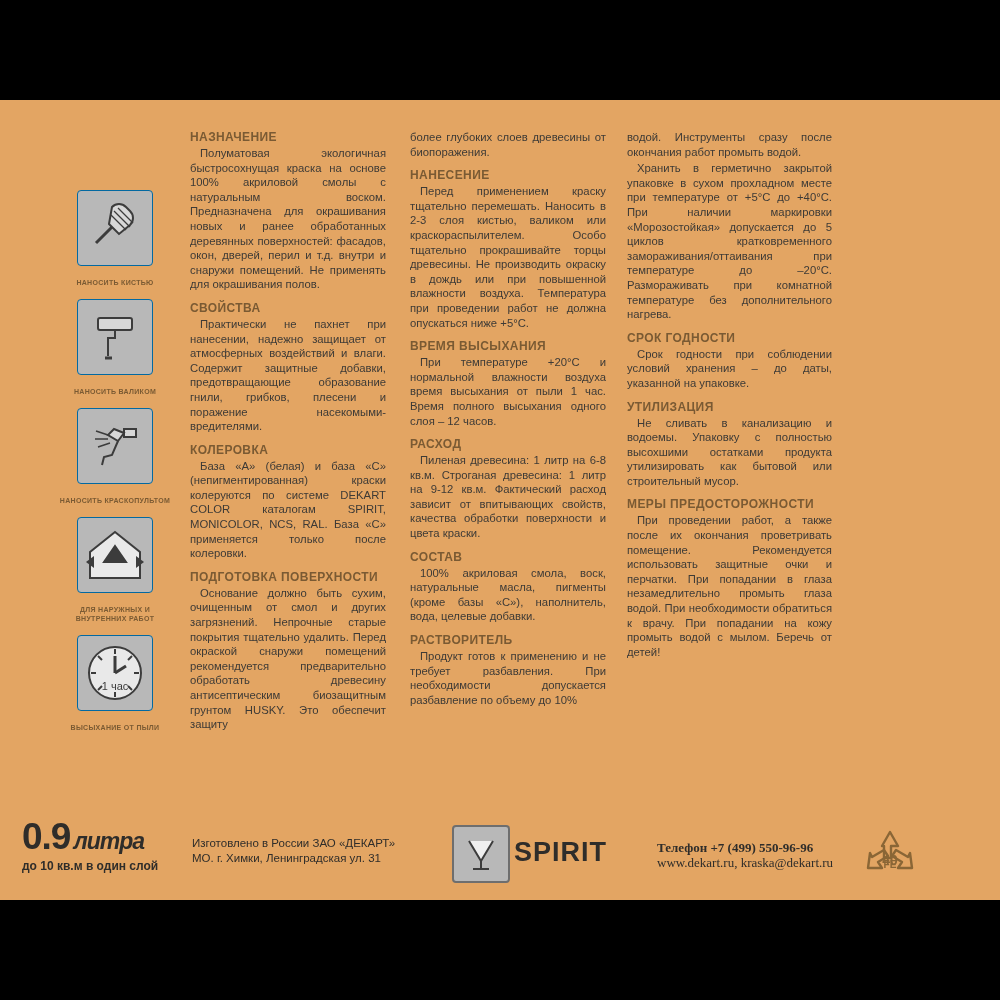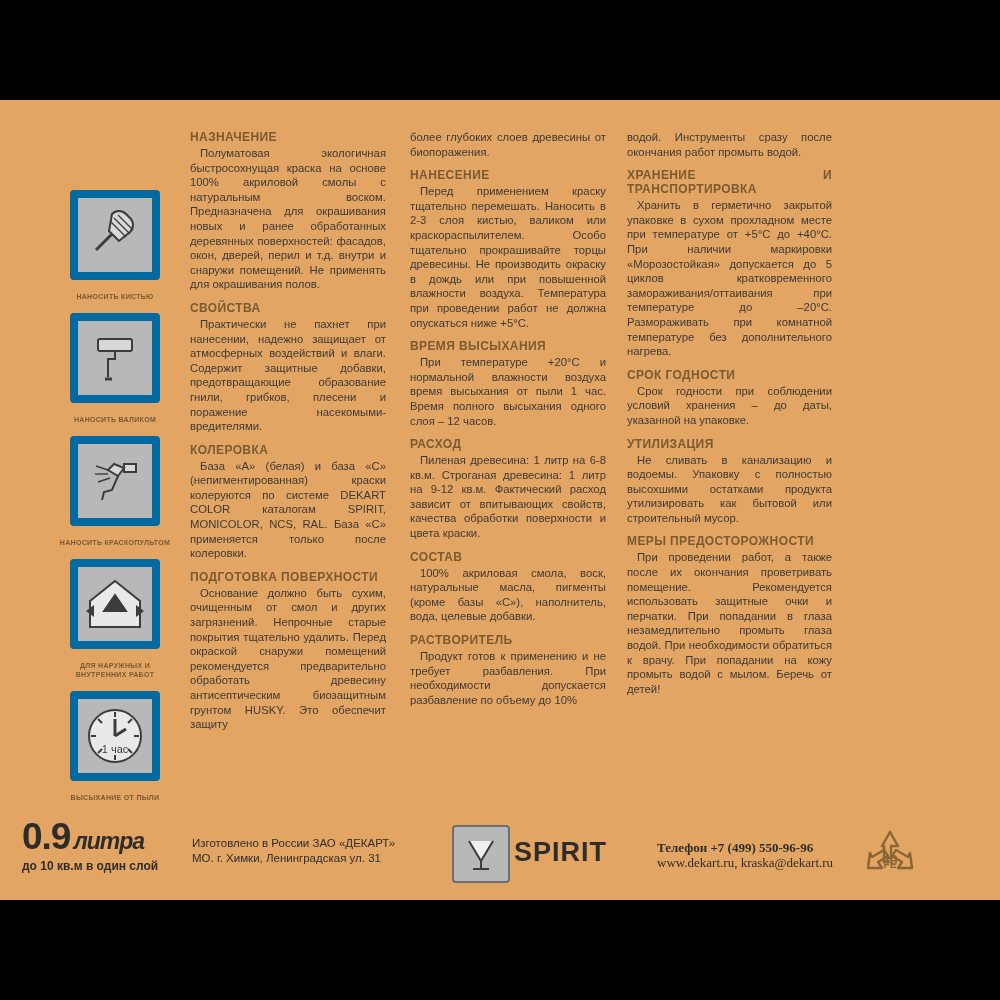--- a/index.html
+++ b/index.html
@@ -31,21 +31,21 @@
   .icon-block {
     width: 120px;
     margin-bottom: 6px;
     text-align: center;
   }
   .icon-box {
     width: 74px;
     height: 74px;
     margin: 12px auto;
     background: #b8b8b8;
-    border: 8px solid #0369a1;
+    border: 1px solid #0369a1;
     border-radius: 4px;
     position: relative;
     overflow: hidden;
   }
   .icon-cap {
     font-size: 7px;
     font-weight: bold;
     color: #7a5a33;
     letter-spacing: .3px;
     line-height: 9px;
@@ -293,21 +293,20 @@
     <div class="sec-title">РАСХОД</div>
     <p class="para">Пиленая древесина: 1 литр на 6-8 кв.м. Строганая древесина: 1 литр на 9-12 кв.м. Фактический расход зависит от впитывающих свойств, качества обработки поверхности и цвета краски.</p>
     <div class="sec-title">СОСТАВ</div>
     <p class="para">100% акриловая смола, воск, натуральные масла, пигменты (кроме базы «С»), наполнитель, вода, целевые добавки.</p>
     <div class="sec-title">РАСТВОРИТЕЛЬ</div>
     <p class="para">Продукт готов к применению и не требует разбавления. При необходимости допускается разбавление по объему до 10%</p>
   </div>
 
   <div class="col" id="col3">
     <p class="para cont">водой. Инструменты сразу после окончания работ промыть водой.</p>
-    <div class="sec-title">ХРАНЕНИЕ И ТРАНСПОРТИРОВКА</div>
     <p class="para">Хранить в герметично закрытой упаковке в сухом прохладном месте при температуре от +5°С до +40°С. При наличии маркировки «Морозостойкая» допускается до 5 циклов кратковременного замораживания/оттаивания при температуре до –20°С. Размораживать при комнатной температуре без дополнительного нагрева.</p>
     <div class="sec-title">СРОК ГОДНОСТИ</div>
     <p class="para">Срок годности при соблюдении условий хранения – до даты, указанной на упаковке.</p>
     <div class="sec-title">УТИЛИЗАЦИЯ</div>
     <p class="para">Не сливать в канализацию и водоемы. Упаковку с полностью высохшими остатками продукта утилизировать как бытовой или строительный мусор.</p>
     <div class="sec-title">МЕРЫ ПРЕДОСТОРОЖНОСТИ</div>
     <p class="para">При проведении работ, а также после их окончания проветривать помещение. Рекомендуется использовать защитные очки и перчатки. При попадании в глаза незамедлительно промыть глаза водой. При необходимости обратиться к врачу. При попадании на кожу промыть водой с мылом. Беречь от детей!</p>
   </div>
 
   <div id="footer">

